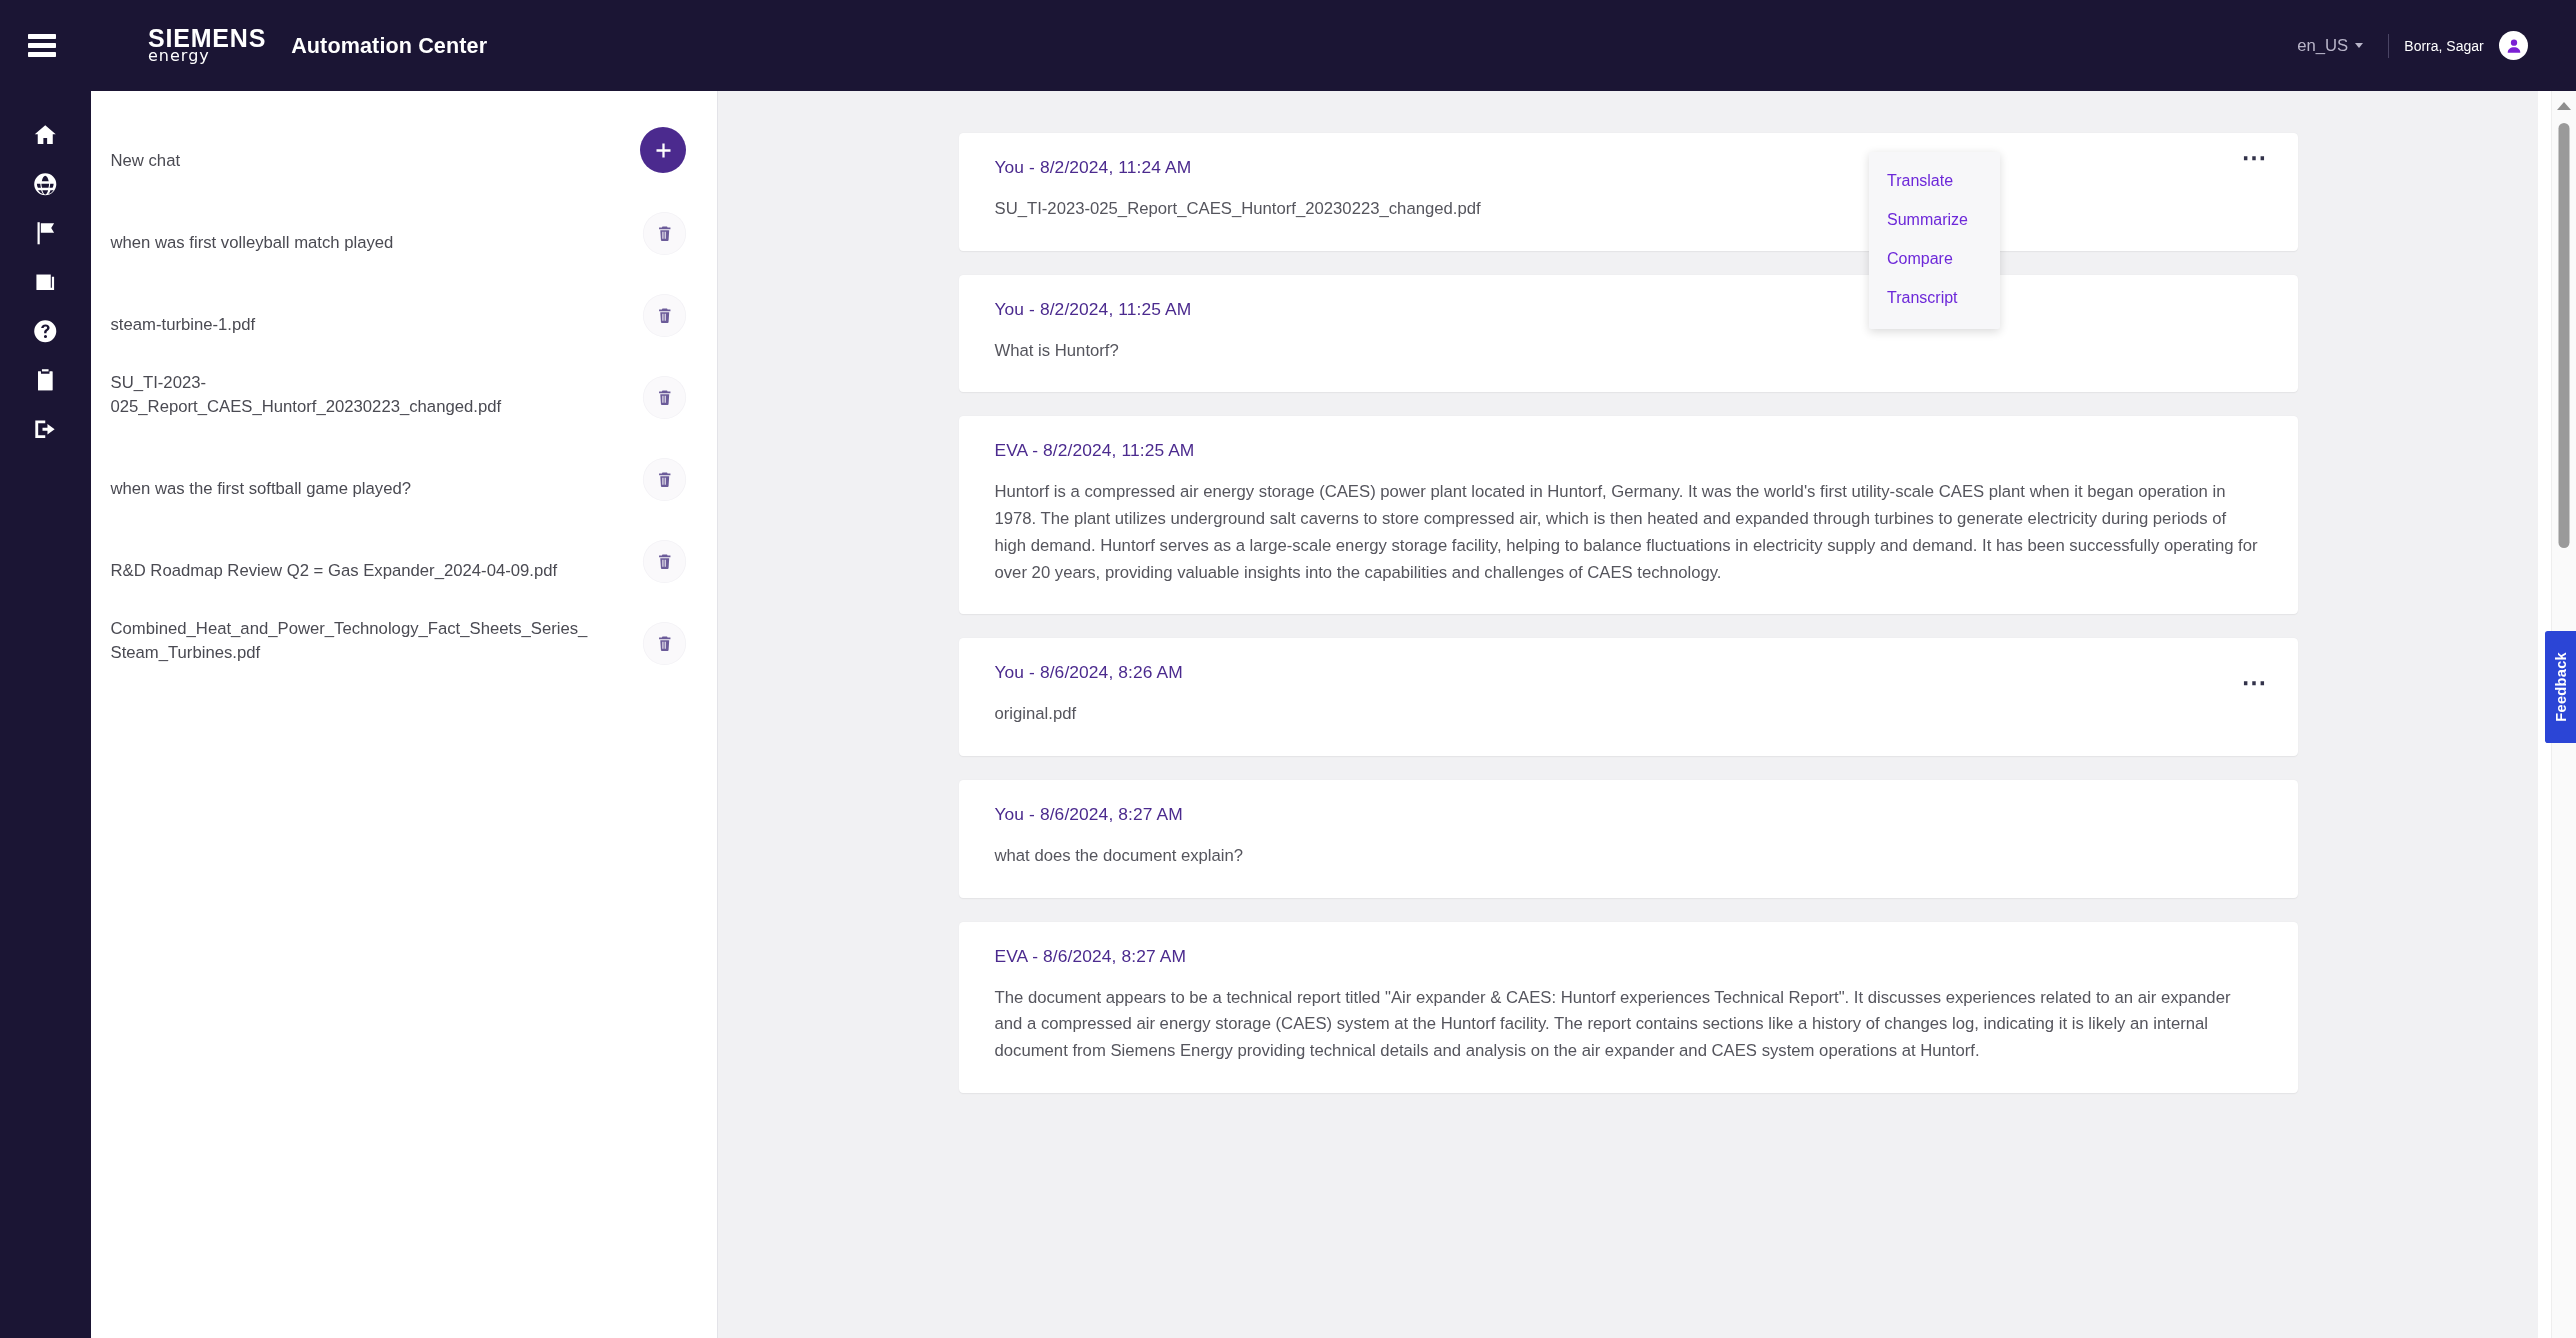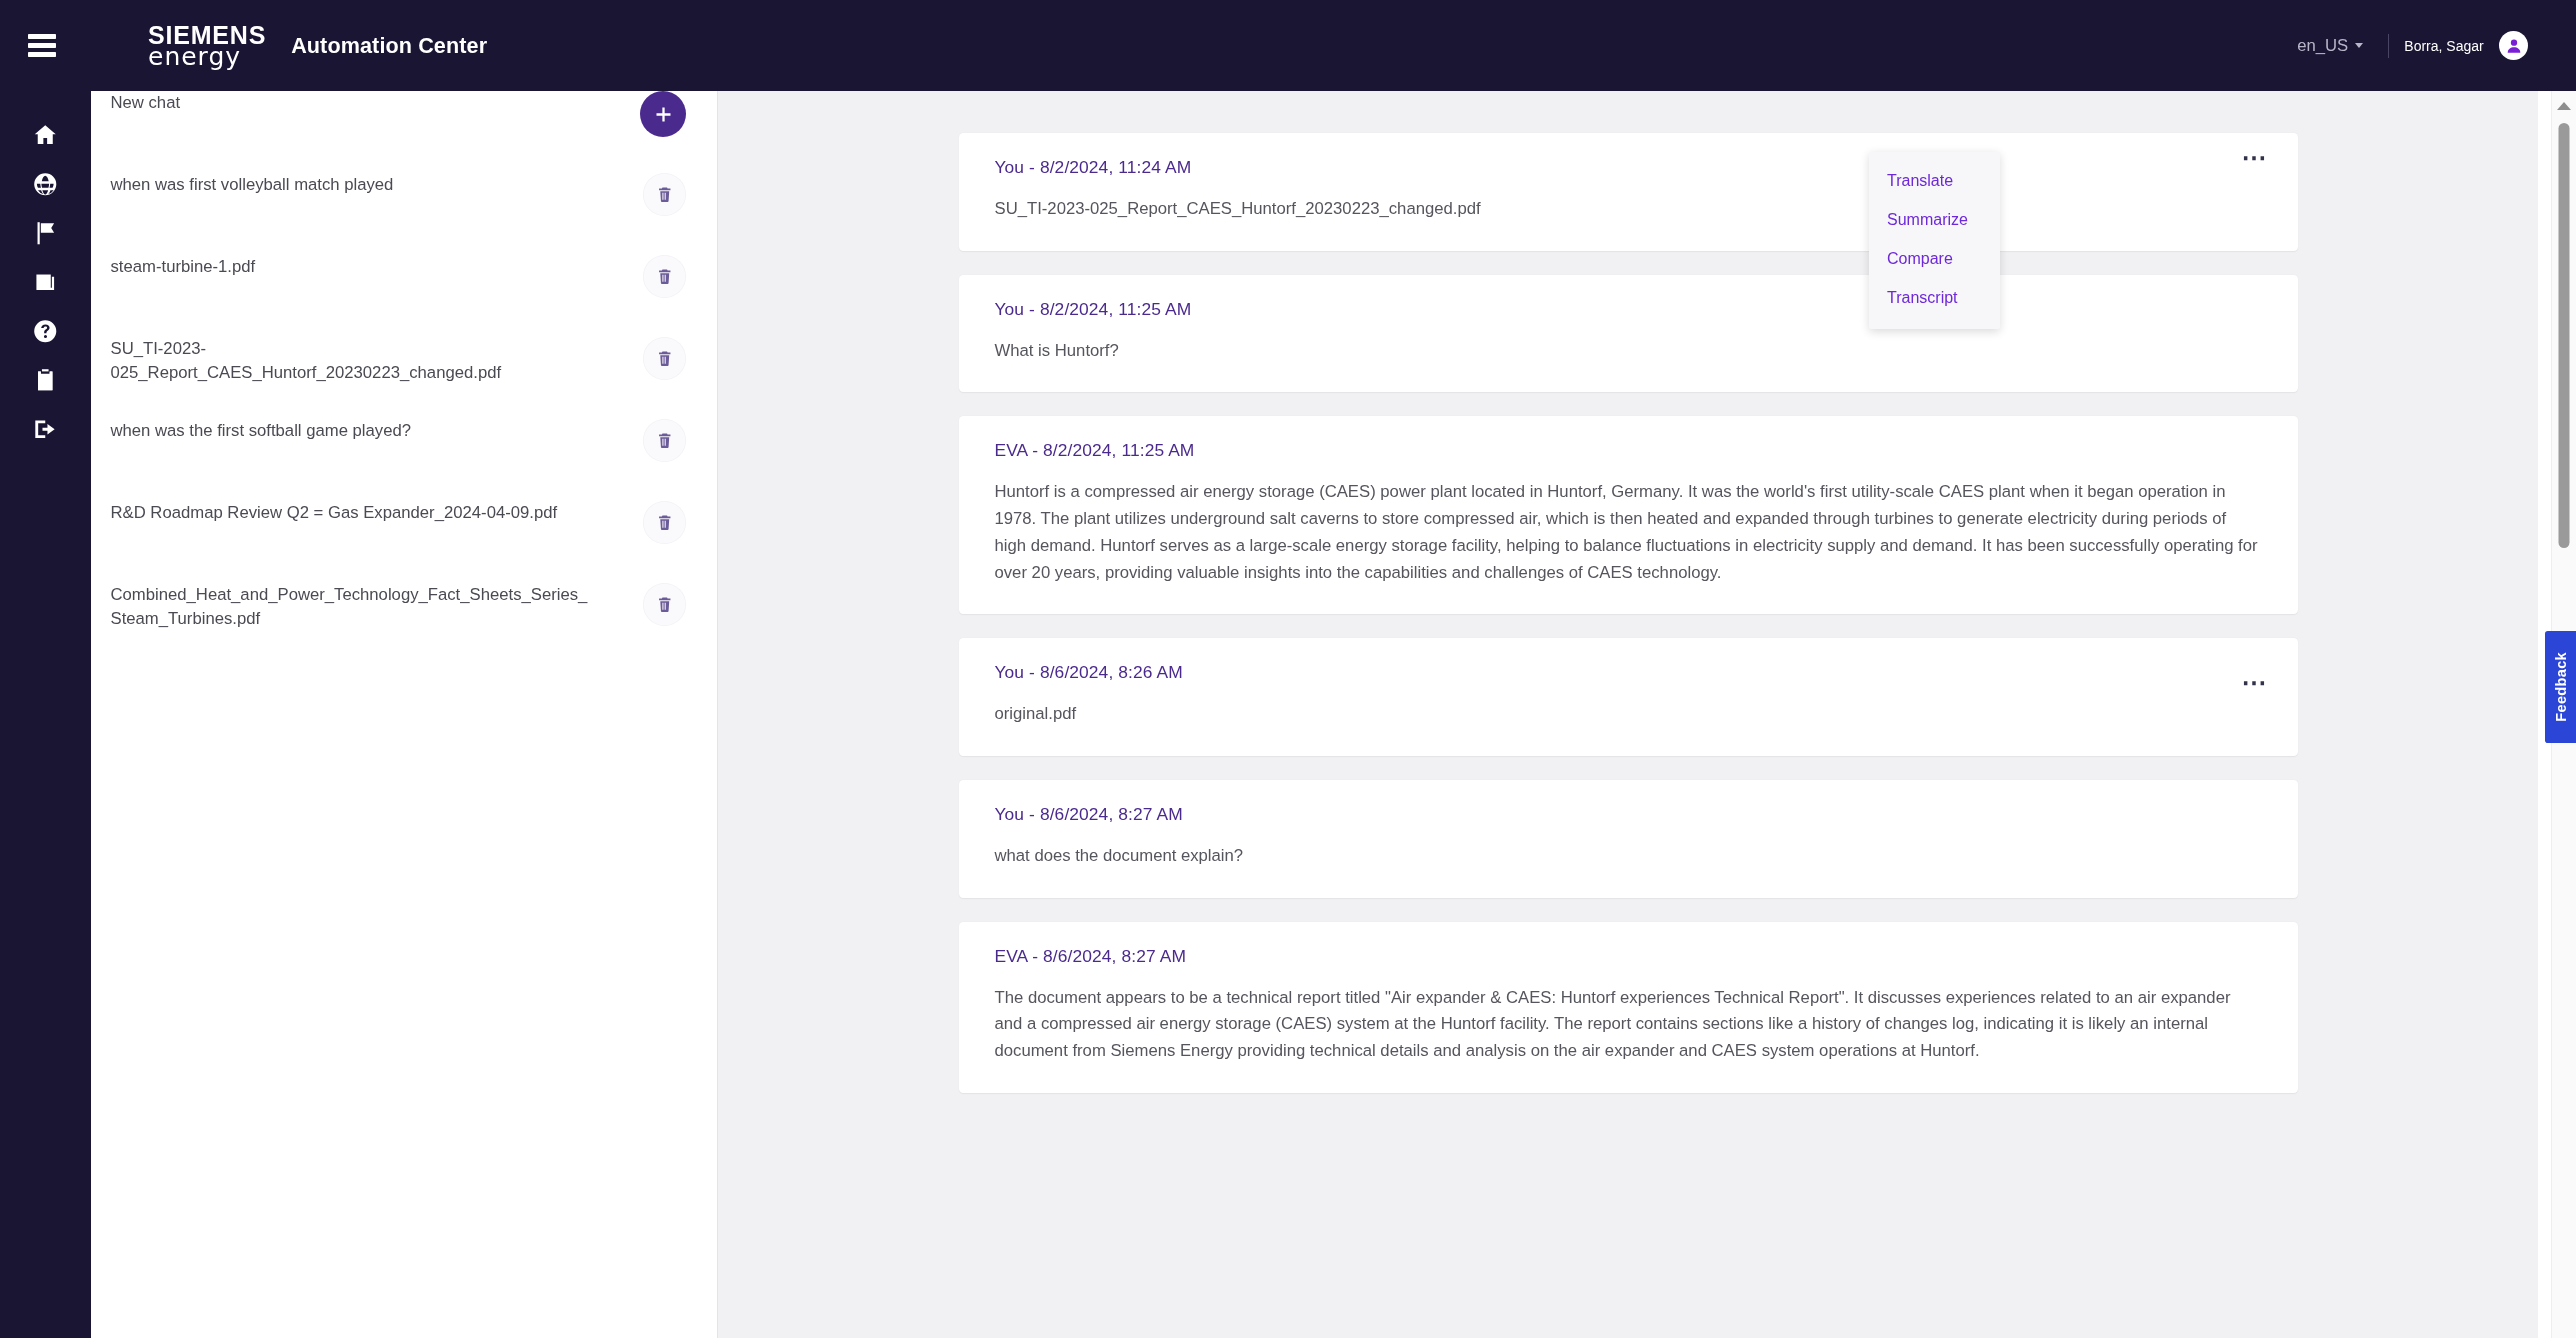--- a/index.html
+++ b/index.html
@@ -21,21 +21,21 @@
     width: 84px; height: 91px;
     display: flex; flex-direction: column; align-items: center; justify-content: center;
     gap: 4.9px; cursor: pointer;
   }
   .hamburger span { display:block; width: 28px; height: 4.2px; background: #ffffff; border-radius:0.7px;}
   .brand-logo { margin-left: 64px; display: flex; flex-direction: column; line-height: 0.88; }
   .brand-siemens {
     color: #ffffff; font-size: 25px; font-weight: 700; letter-spacing: 0.8px;
   }
   .brand-energy {
-    color: #ffffff; font-size: 25px; font-weight: 400; letter-spacing: 1px;
+    color: #ffffff; font-size: 16px; font-weight: 400; letter-spacing: 1px;
     font-family: "DejaVu Sans", sans-serif;
   }
   .app-title {
     margin-left: 25px; color: #ffffff; font-size: 21.6px; font-weight: 700;
     letter-spacing: 0.1px;
   }
   .topbar-right {
     margin-left: auto; display: flex; align-items: center; gap: 0; padding-right: 48px;
   }
   .locale {
@@ -66,21 +66,21 @@
   .rail-item svg { width: 26.5px; height: 26.5px; fill: #ffffff; }
 
   
   .chatlist {
     position: absolute; top: 91px; left: 91px;
     width: 627px; height: 1248px; background: #ffffff;
     border-right: 0.7px solid #e3e3e8;
     overflow: hidden;
   }
   .chat-row {
-    display: flex; align-items: flex-start; justify-content: space-between;
+    display: flex; align-items: flex-end; justify-content: space-between;
     padding: 0 31px 0 19.5px; min-height: 82px;
     cursor: pointer;
   }
   .chat-label {
     font-size: 16.7px; color: #4a4a52; line-height: 1.45; max-width: 481px;
     word-break: break-word;
   }
   .icon-btn-round {
     flex: 0 0 auto; width: 43px; height: 43px; border-radius: 50%;
     background: #faf9fb; border: none; display: flex; align-items: center; justify-content: center;

